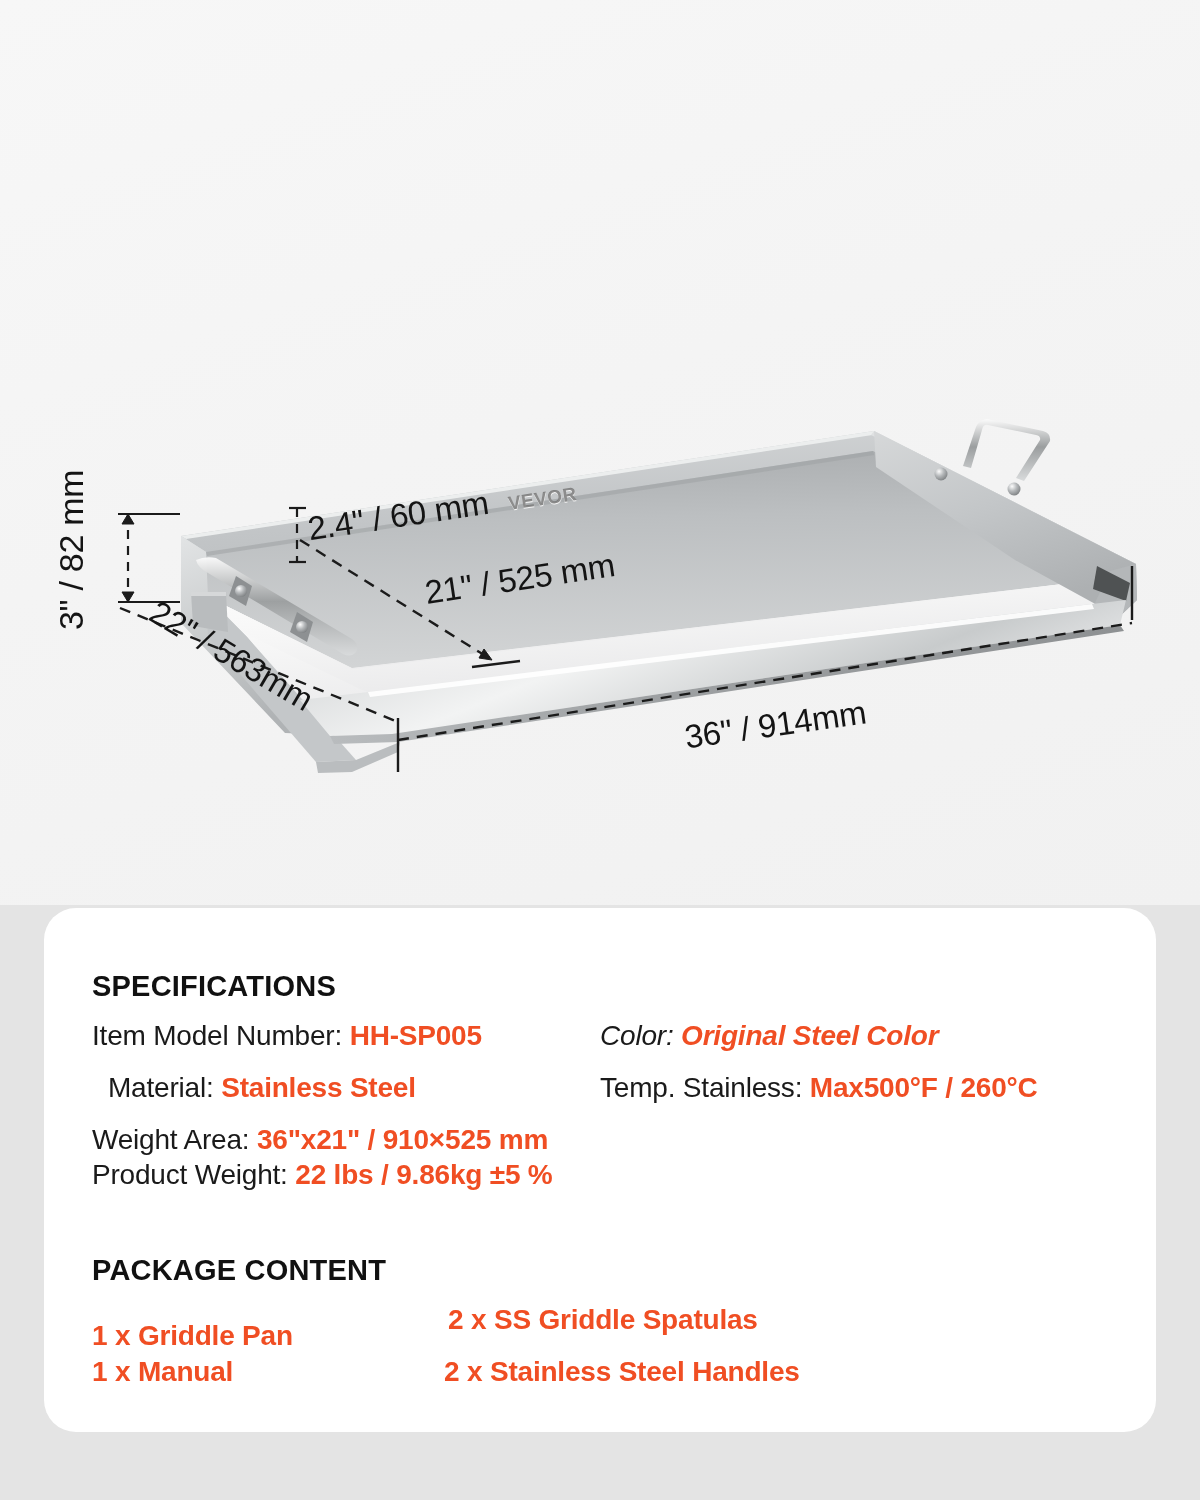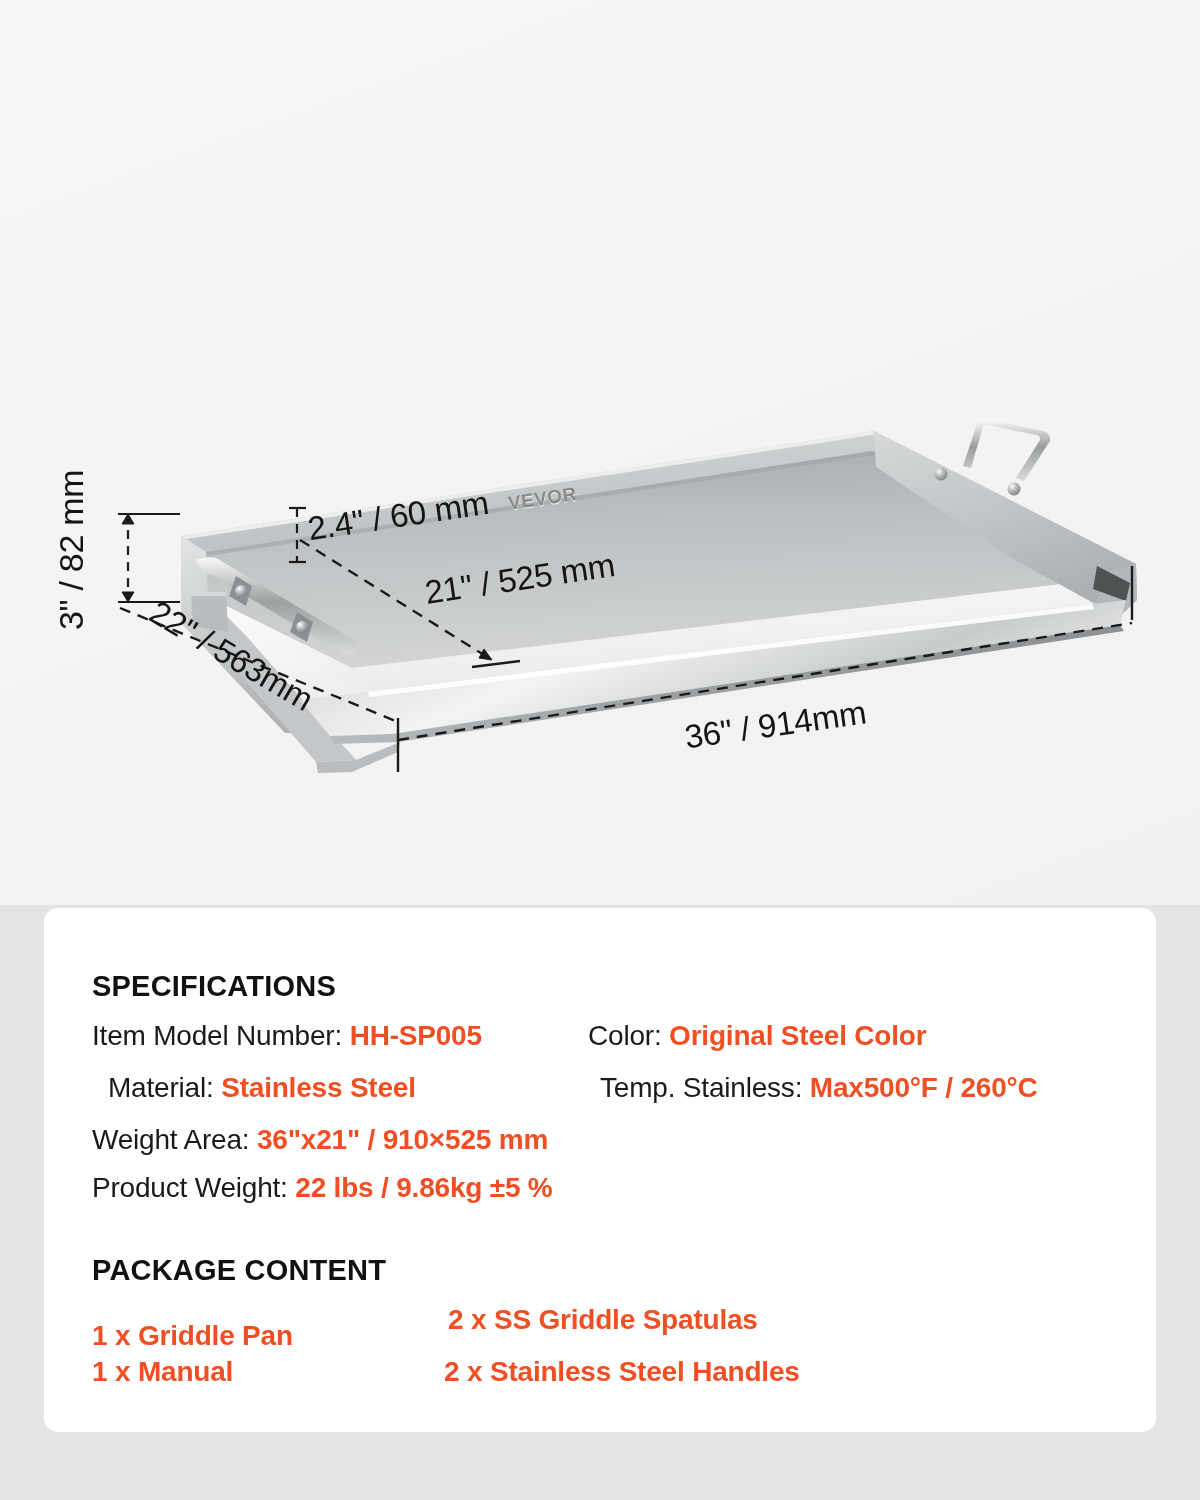--- a/index.html
+++ b/index.html
@@ -73,21 +73,21 @@
     font-size: 33px;
     transform: rotate(-8deg);
   }
 
   
   #spec-card {
     position: absolute;
     left: 44px; top: 908px;
     width: 1112px; height: 524px;
     background: #ffffff;
-    border-radius: 14px;
+    border-radius: 32px;
   }
 
   .section-title {
     position: absolute;
     font-size: 29px;
     font-weight: bold;
     color: #111111;
     letter-spacing: 0.2px;
   }
 
@@ -102,22 +102,22 @@
     letter-spacing: -0.2px;
   }
   .spec-line .val {
     font-weight: bold;
     color: #f04e23;
   }
 
   #spec-model    { left: 48px; top: 112px; }
   #spec-material { left: 64px; top: 164px; }
   #spec-area     { left: 48px; top: 216px; }
-  #spec-weight   { left: 48px; top: 264px; }
-  #spec-color    { left: 544px; top: 112px; }
+  #spec-weight   { left: 48px; top: 251px; }
+  #spec-color    { left: 556px; top: 112px; font-style: italic; }
   #spec-temp     { left: 556px; top: 164px; }
 
   .pkg-line {
     position: absolute;
     font-size: 28px;
     font-weight: bold;
     color: #f04e23;
     white-space: nowrap;
     letter-spacing: -0.2px;
   }

